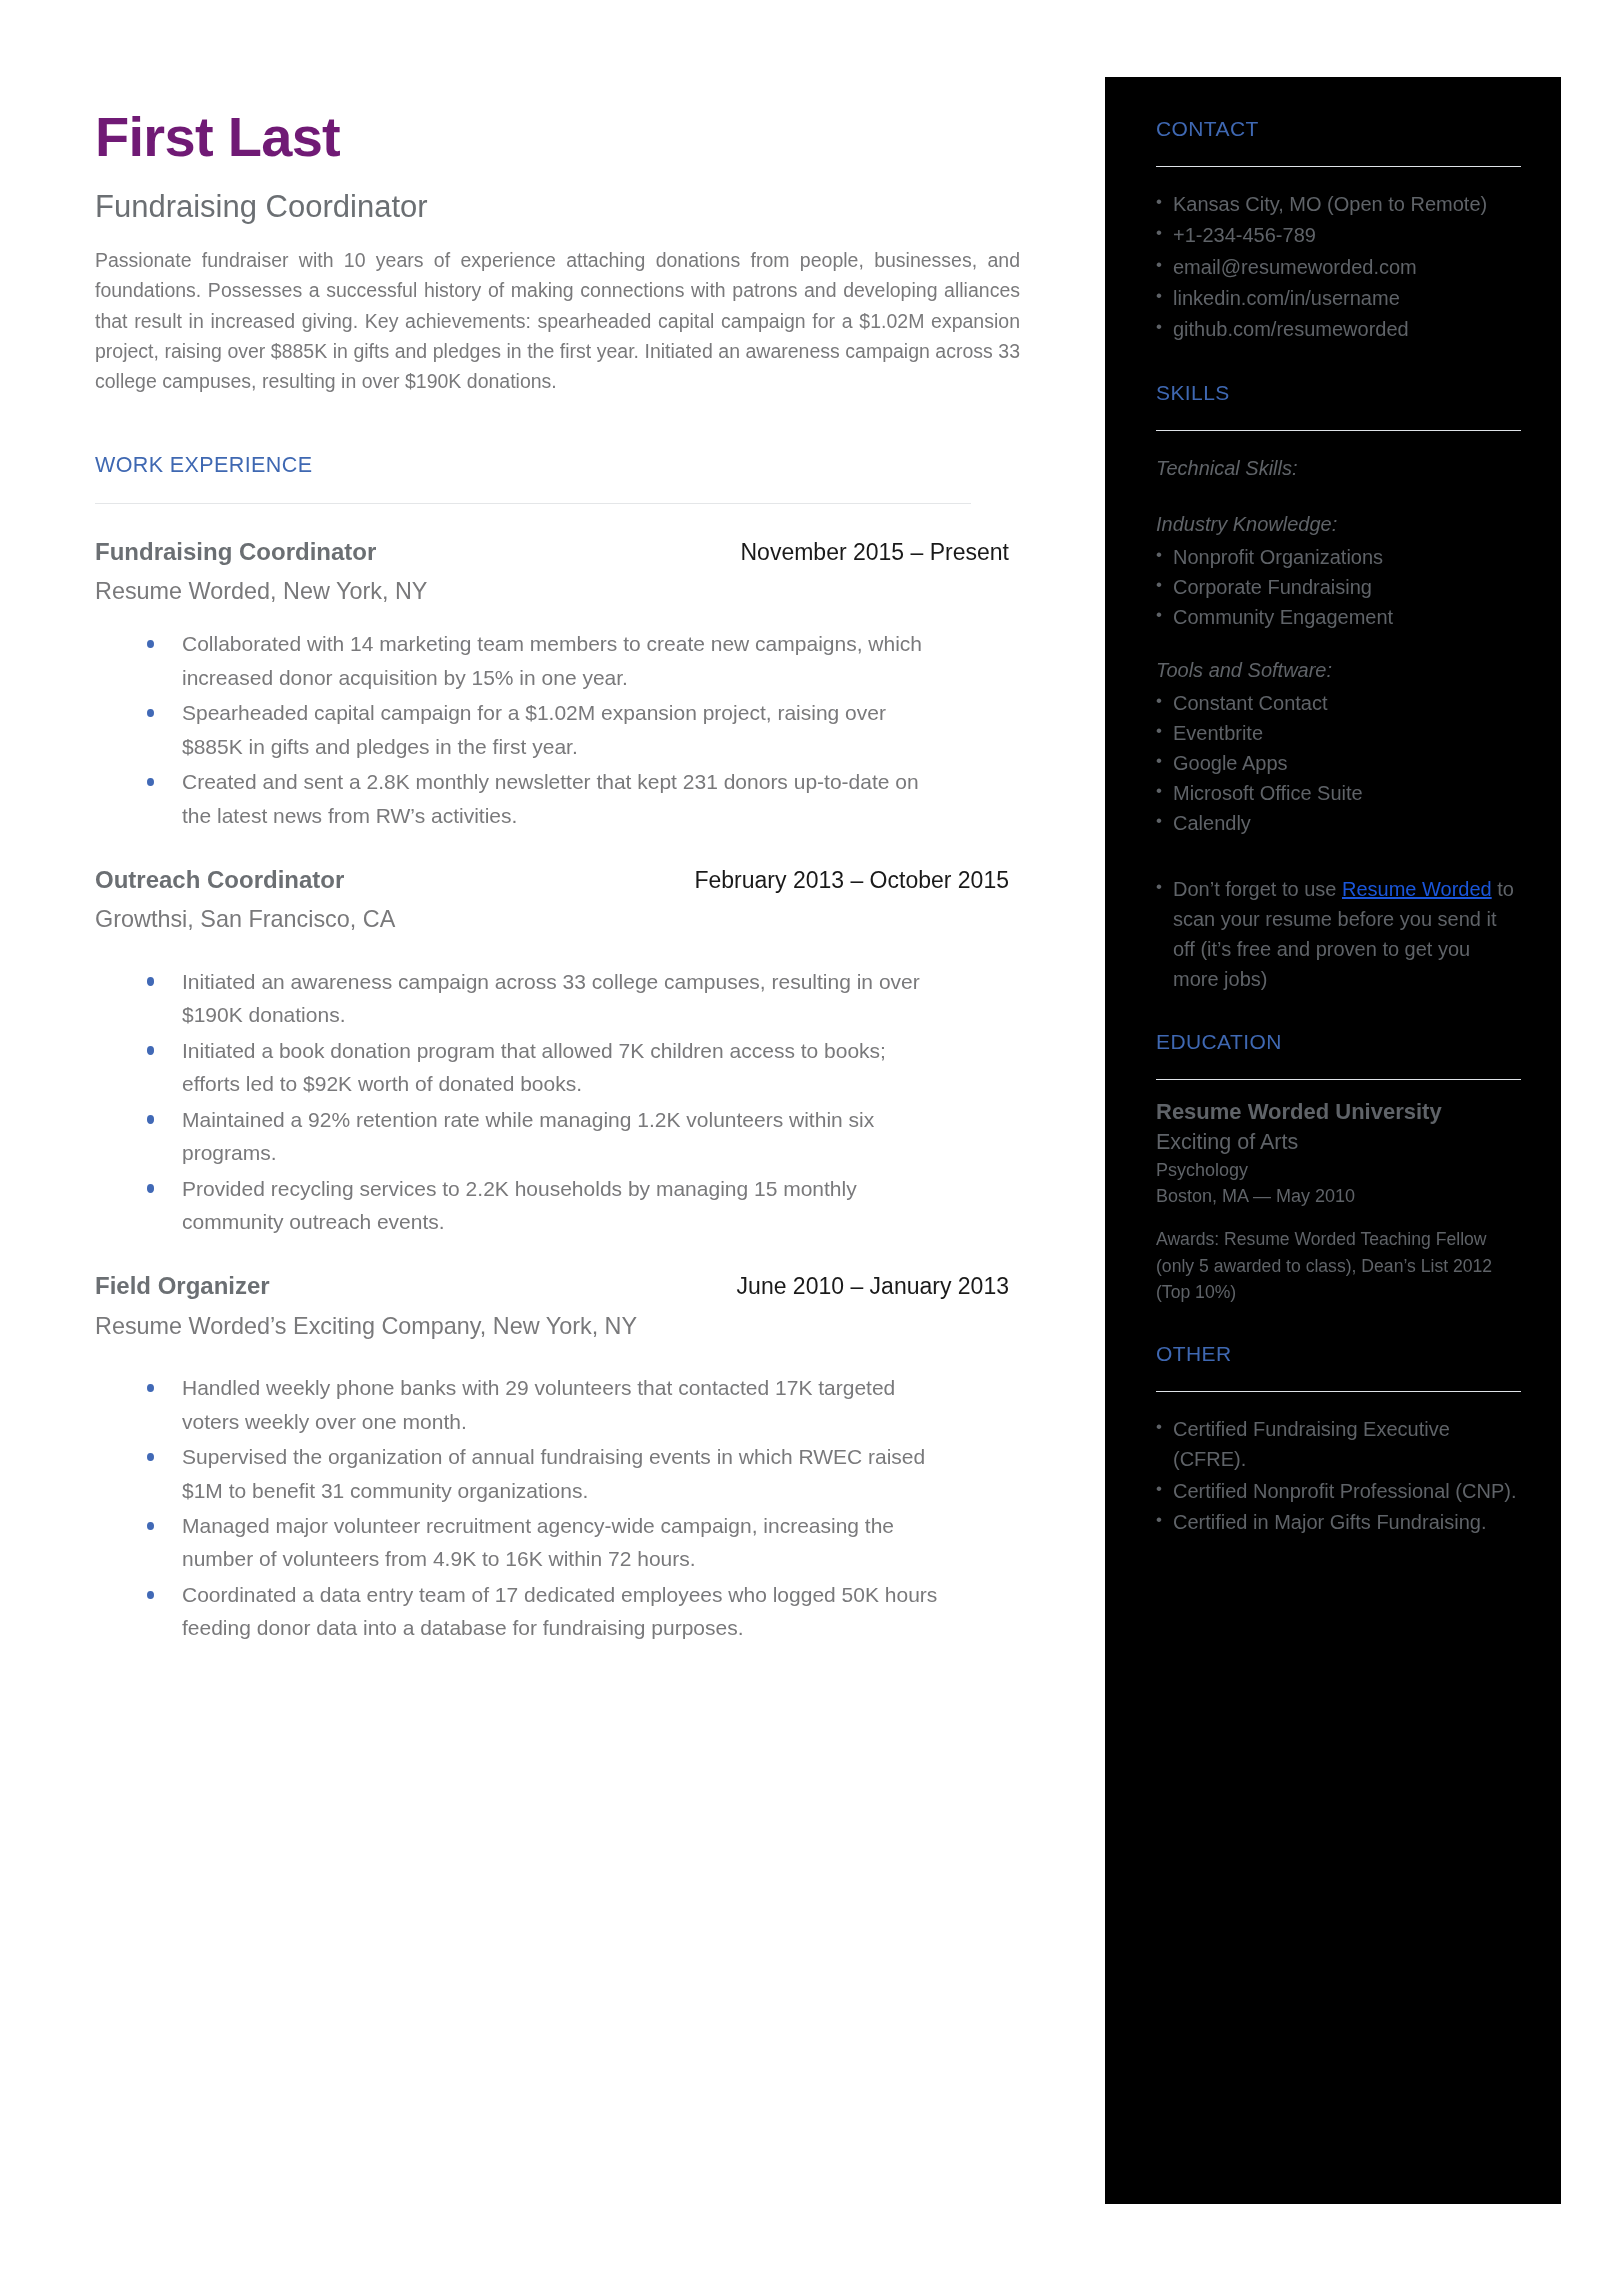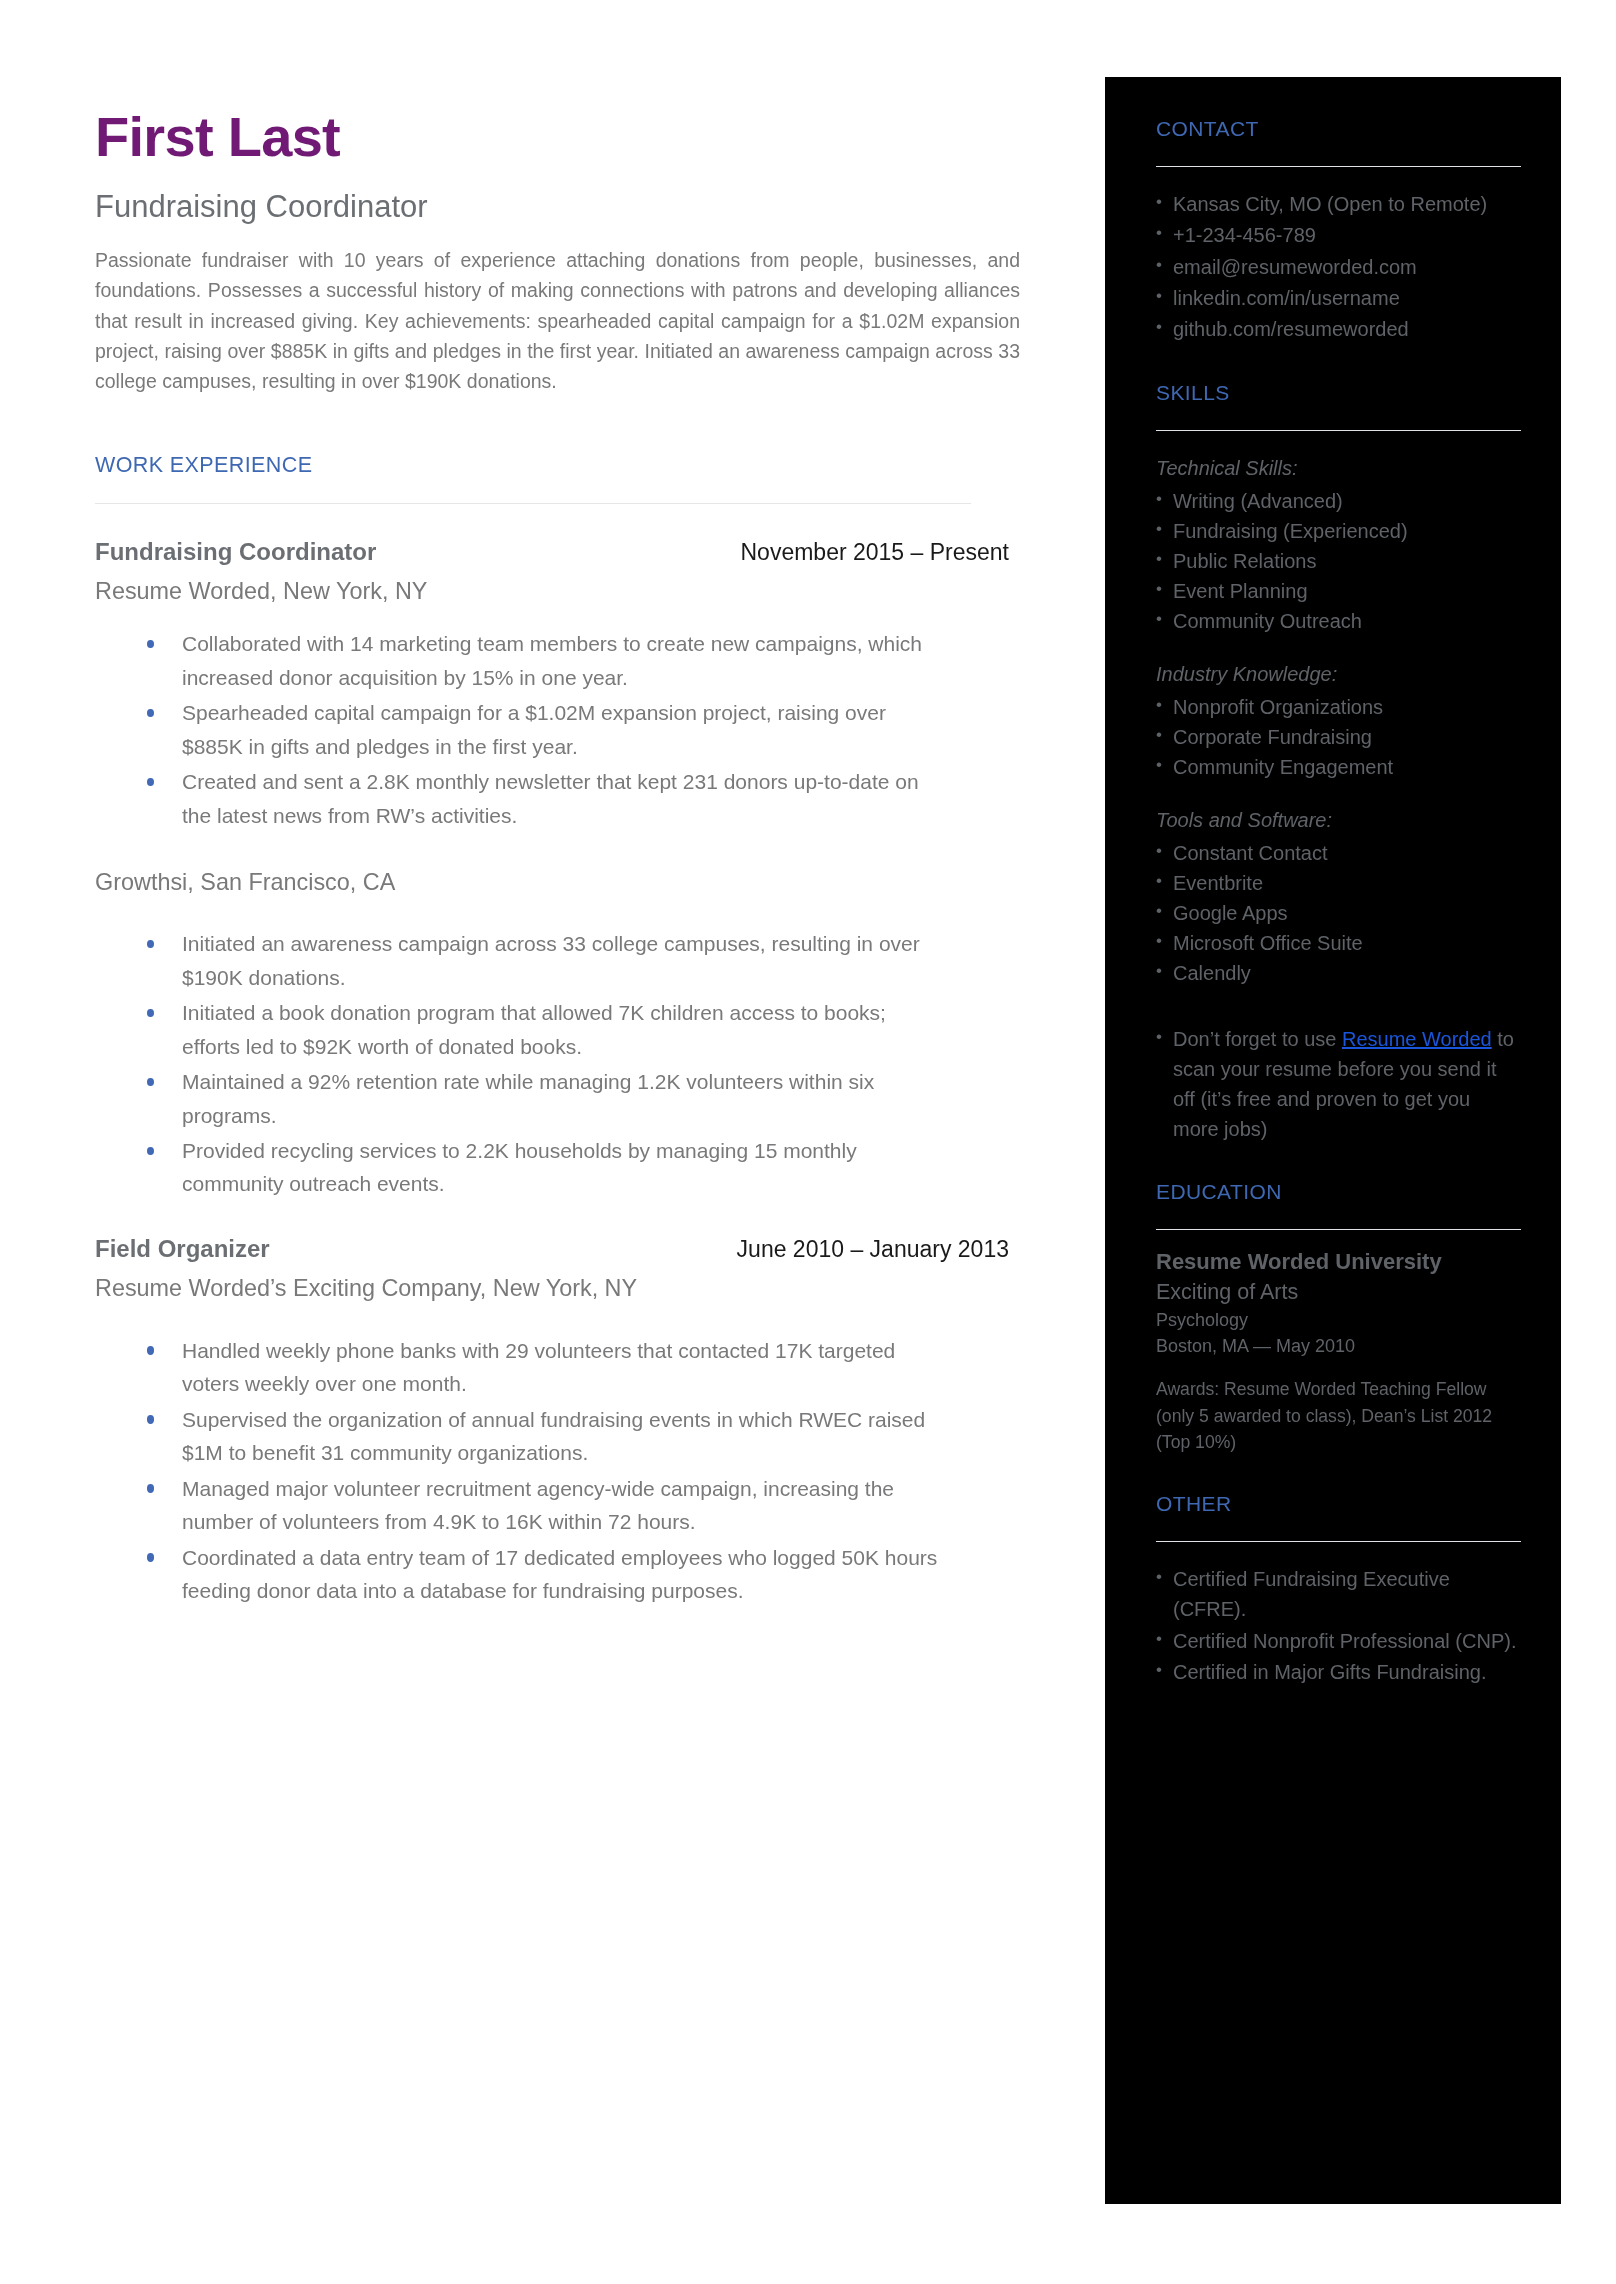--- a/index.html
+++ b/index.html
@@ -251,27 +251,20 @@
       </ul>
     </div>
 
     <div class="side-gap-lg"></div>
 
     <div>
       <div class="side-heading">SKILLS</div>
       <div class="side-rule"></div>
 
       <div class="side-subhead">Technical Skills:</div>
-      <ul class="side-list tight">
-        <li>Writing (Advanced)</li>
-        <li>Fundraising (Experienced)</li>
-        <li>Public Relations</li>
-        <li>Event Planning</li>
-        <li>Community Outreach</li>
-      </ul>
 
       <div class="side-gap"></div>
 
       <div class="side-subhead">Industry Knowledge:</div>
       <ul class="side-list tight">
         <li>Nonprofit Organizations</li>
         <li>Corporate Fundraising</li>
         <li>Community Engagement</li>
       </ul>
 
@@ -334,20 +327,24 @@
     </div>
     <div class="job-company">Resume Worded, New York, NY</div>
     <ul class="bullets">
       <li>Collaborated with 14 marketing team members to create new campaigns, which increased donor acquisition by 15% in one year.</li>
       <li>Spearheaded capital campaign for a $1.02M expansion project, raising over $885K in gifts and pledges in the first year.</li>
       <li>Created and sent a 2.8K monthly newsletter that kept 231 donors up-to-date on the latest news from RW’s activities.</li>
     </ul>
   </div>
 
   <div class="job">
+    <div class="job-row">
+      <span class="job-title">Outreach Coordinator</span>
+      <span class="job-dates">February 2013 – October 2015</span>
+    </div>
     <div class="job-company">Growthsi, San Francisco, CA</div>
     <ul class="bullets" style="margin-top:29px;">
       <li>Initiated an awareness campaign across 33 college campuses, resulting in over $190K donations.</li>
       <li>Initiated a book donation program that allowed 7K children access to books; efforts led to $92K worth of donated books.</li>
       <li>Maintained a 92% retention rate while managing 1.2K volunteers within six programs.</li>
       <li>Provided recycling services to  2.2K households by managing 15 monthly community outreach events.</li>
     </ul>
   </div>
 
   <div class="job">

